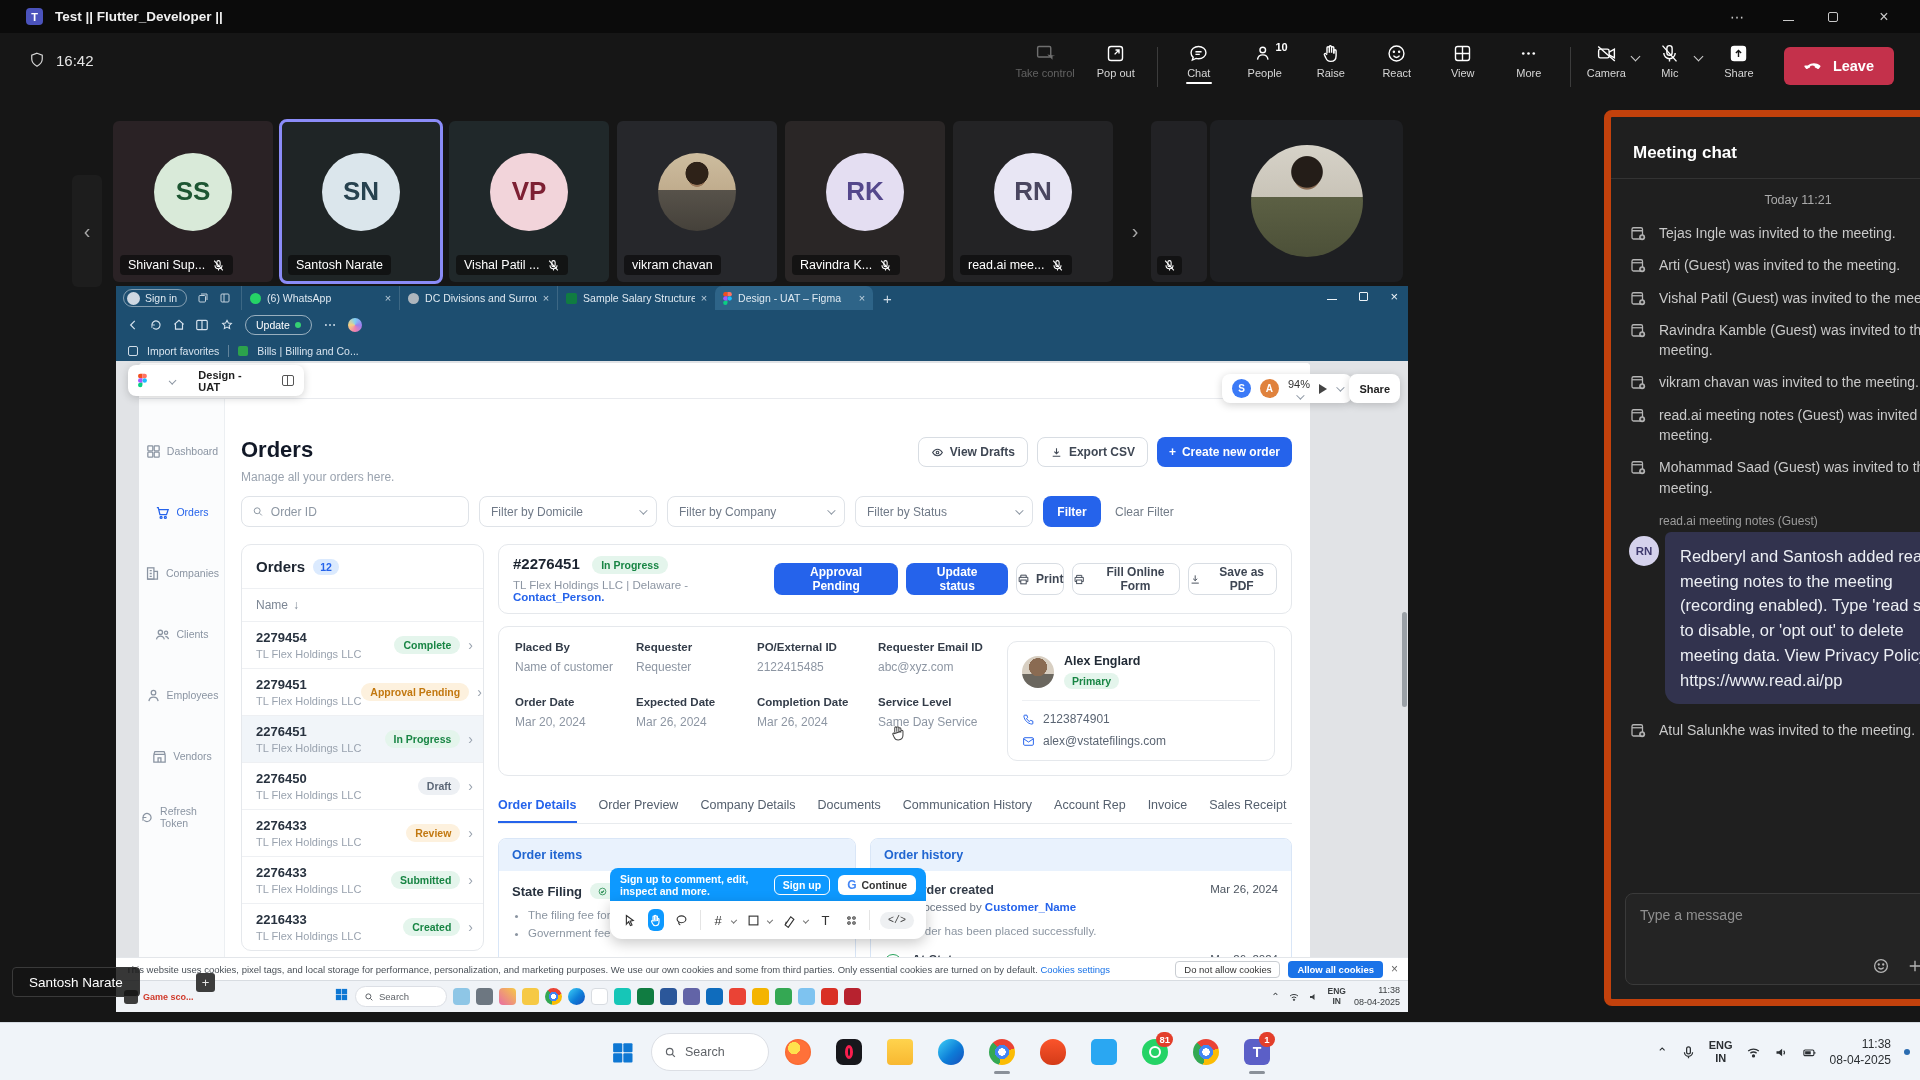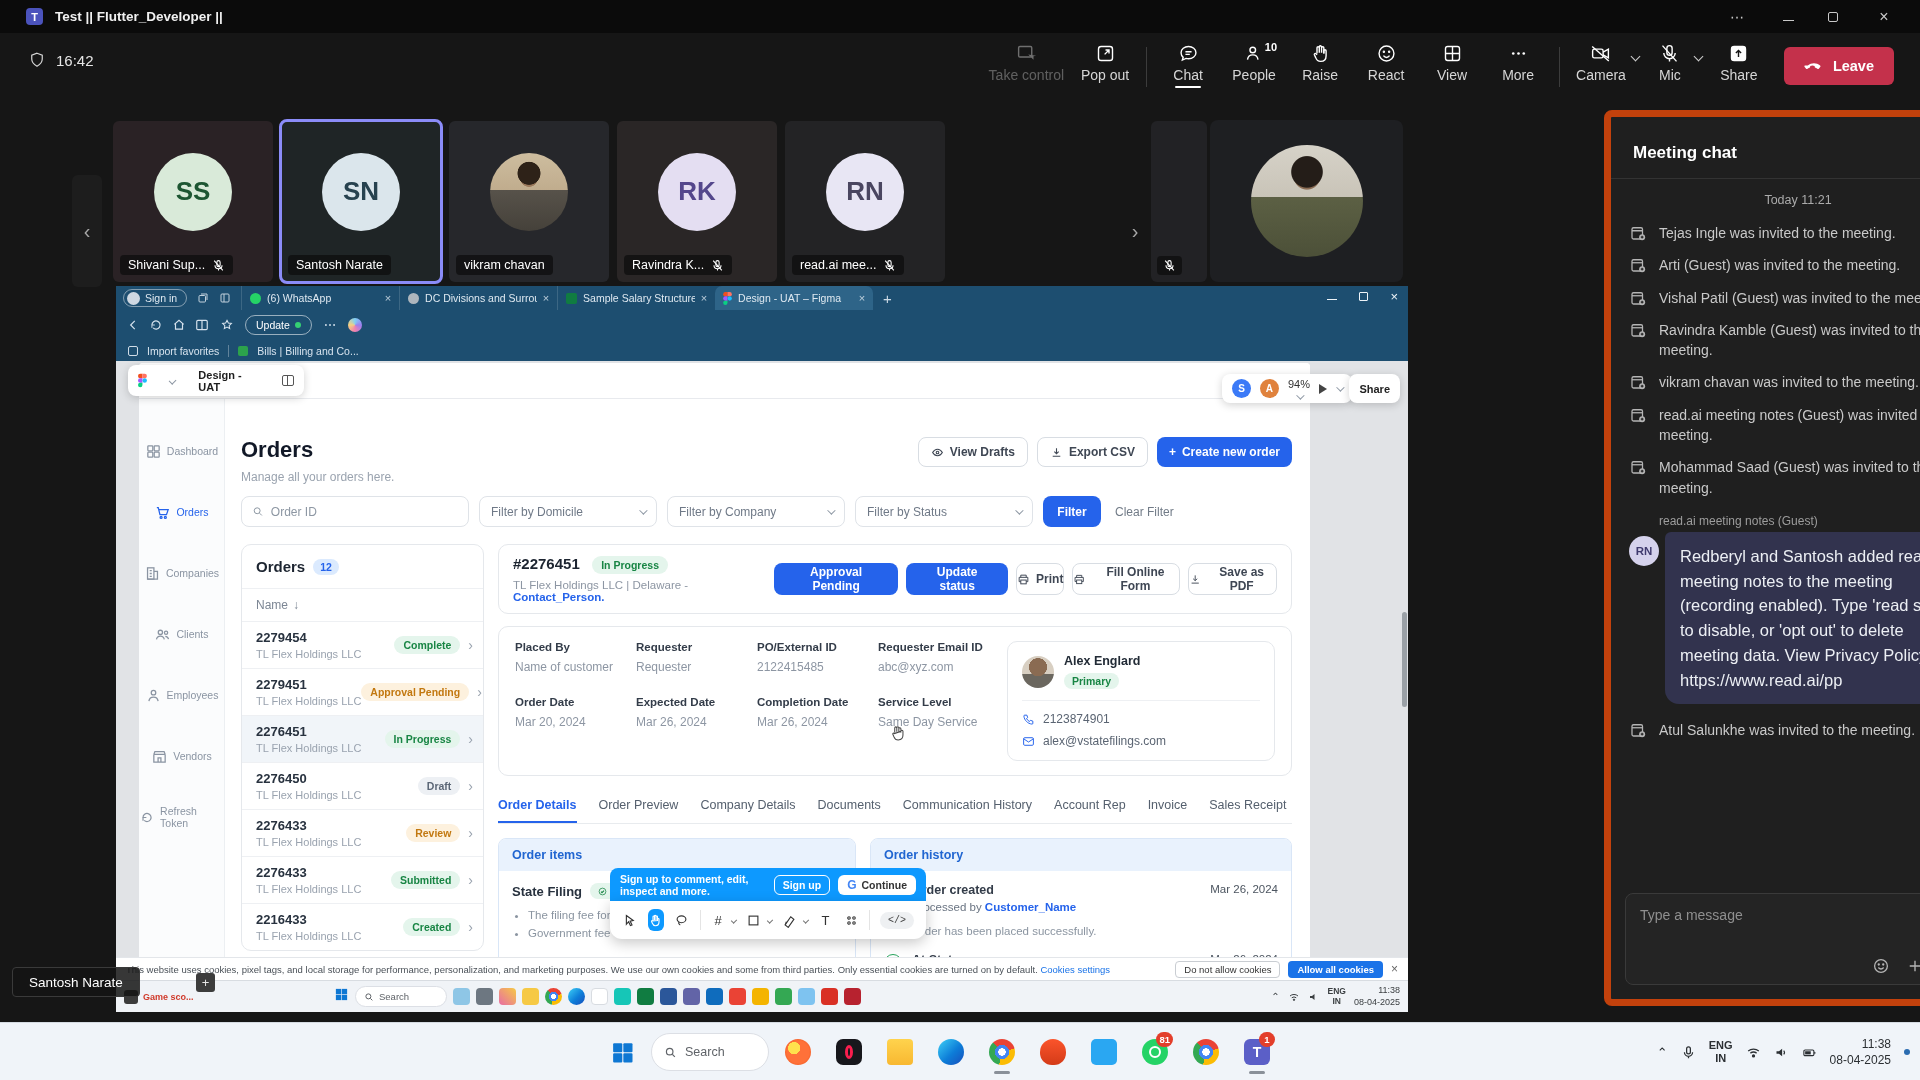--- a/index.html
+++ b/index.html
@@ -16,21 +16,21 @@
   .tb-min { border-bottom:1.5px solid #c9c9c9; width:11px; height:8px; }
   .tb-max { width:10px; height:10px; border:1.5px solid #c9c9c9; border-radius:2px; }
   .tb-close { font-size:16px; }
 
   
   .controlbar { position:absolute; left:0; top:33px; width:1920px; height:64px; background:#161616; }
   .meet-info { position:absolute; left:28px; top:18px; display:flex; align-items:center; gap:10px; color:#e6e6e6; font-size:15px; }
   .ctrl-group { position:absolute; right:26px; top:6px; display:flex; align-items:flex-start; gap:8px; }
   .ctrl-btn { display:flex; flex-direction:column; align-items:center; gap:3px; min-width:58px; padding:4px 4px 2px; color:#ffffff; position:relative; }
   .ctrl-btn svg { width:21px; height:21px; }
-  .ctrl-label { font-size:14px; color:#d6d6d6; white-space:nowrap; }
+  .ctrl-label { font-size:11px; color:#d6d6d6; white-space:nowrap; }
   .ctrl-btn.disabled svg, .ctrl-btn.disabled .ctrl-label { opacity:0.38; }
   .ctrl-active-bar { position:absolute; bottom:-3px; width:26px; height:2.5px; border-radius:2px; background:#ffffff; }
   .ctrl-sep { width:1px; height:40px; background:#3c3c3c; margin:8px 4px 0; }
   .badge-count { position:absolute; top:2px; right:6px; font-size:11px; font-weight:bold; color:#fff; }
   .combo { display:flex; align-items:flex-start; }
   .chev-down { width:7px; height:7px; border-right:1.6px solid #cfcfcf; border-bottom:1.6px solid #cfcfcf; transform:rotate(45deg); margin-top:14px; margin-left:2px; }
   .leave-btn { margin-top:8px; margin-left:8px; height:38px; padding:0 20px; background:var(--leave-red); border-radius:6px; color:#fff; font-size:14.5px; font-weight:bold; display:flex; align-items:center; gap:9px; }
   .leave-btn svg { width:20px; height:20px; }
 
   
@@ -423,20 +423,31 @@
               <rect x="9" y="3" width="6" height="11" rx="3"></rect>
               <path d="M5.5 11.5a6.5 6.5 0 0 0 13 0M12 18v3"></path>
               <line x1="4" y1="3" x2="20" y2="21"></line>
             </svg>
         </div>
       </div>
       <div class="tile speaking" style="background:#1f2526;">
         <div class="avatar-circle" style="background:#dbe6ec;color:#27424f;">SN</div>
         <div class="tile-label">
           <span>Santosh Narate</span>
+        </div>
+      </div>
+      <div class="tile" style="background:#20282a;">
+        <div class="avatar-circle" style="background:#f2d4da;color:#7d2033;">VP</div>
+        <div class="tile-label">
+          <span>Vishal Patil ...</span>
+          <svg viewBox="0 0 24 24" fill="none" stroke="#fff" stroke-width="2">
+              <rect x="9" y="3" width="6" height="11" rx="3"></rect>
+              <path d="M5.5 11.5a6.5 6.5 0 0 0 13 0M12 18v3"></path>
+              <line x1="4" y1="3" x2="20" y2="21"></line>
+            </svg>
         </div>
       </div>
       <div class="tile" style="background:#26272b;">
         <div class="avatar-circle photo-vikram"></div>
         <div class="tile-label">
           <span>vikram chavan</span>
         </div>
       </div>
       <div class="tile" style="background:#2a2626;">
         <div class="avatar-circle" style="background:#e4def2;color:#54478c;">RK</div>

